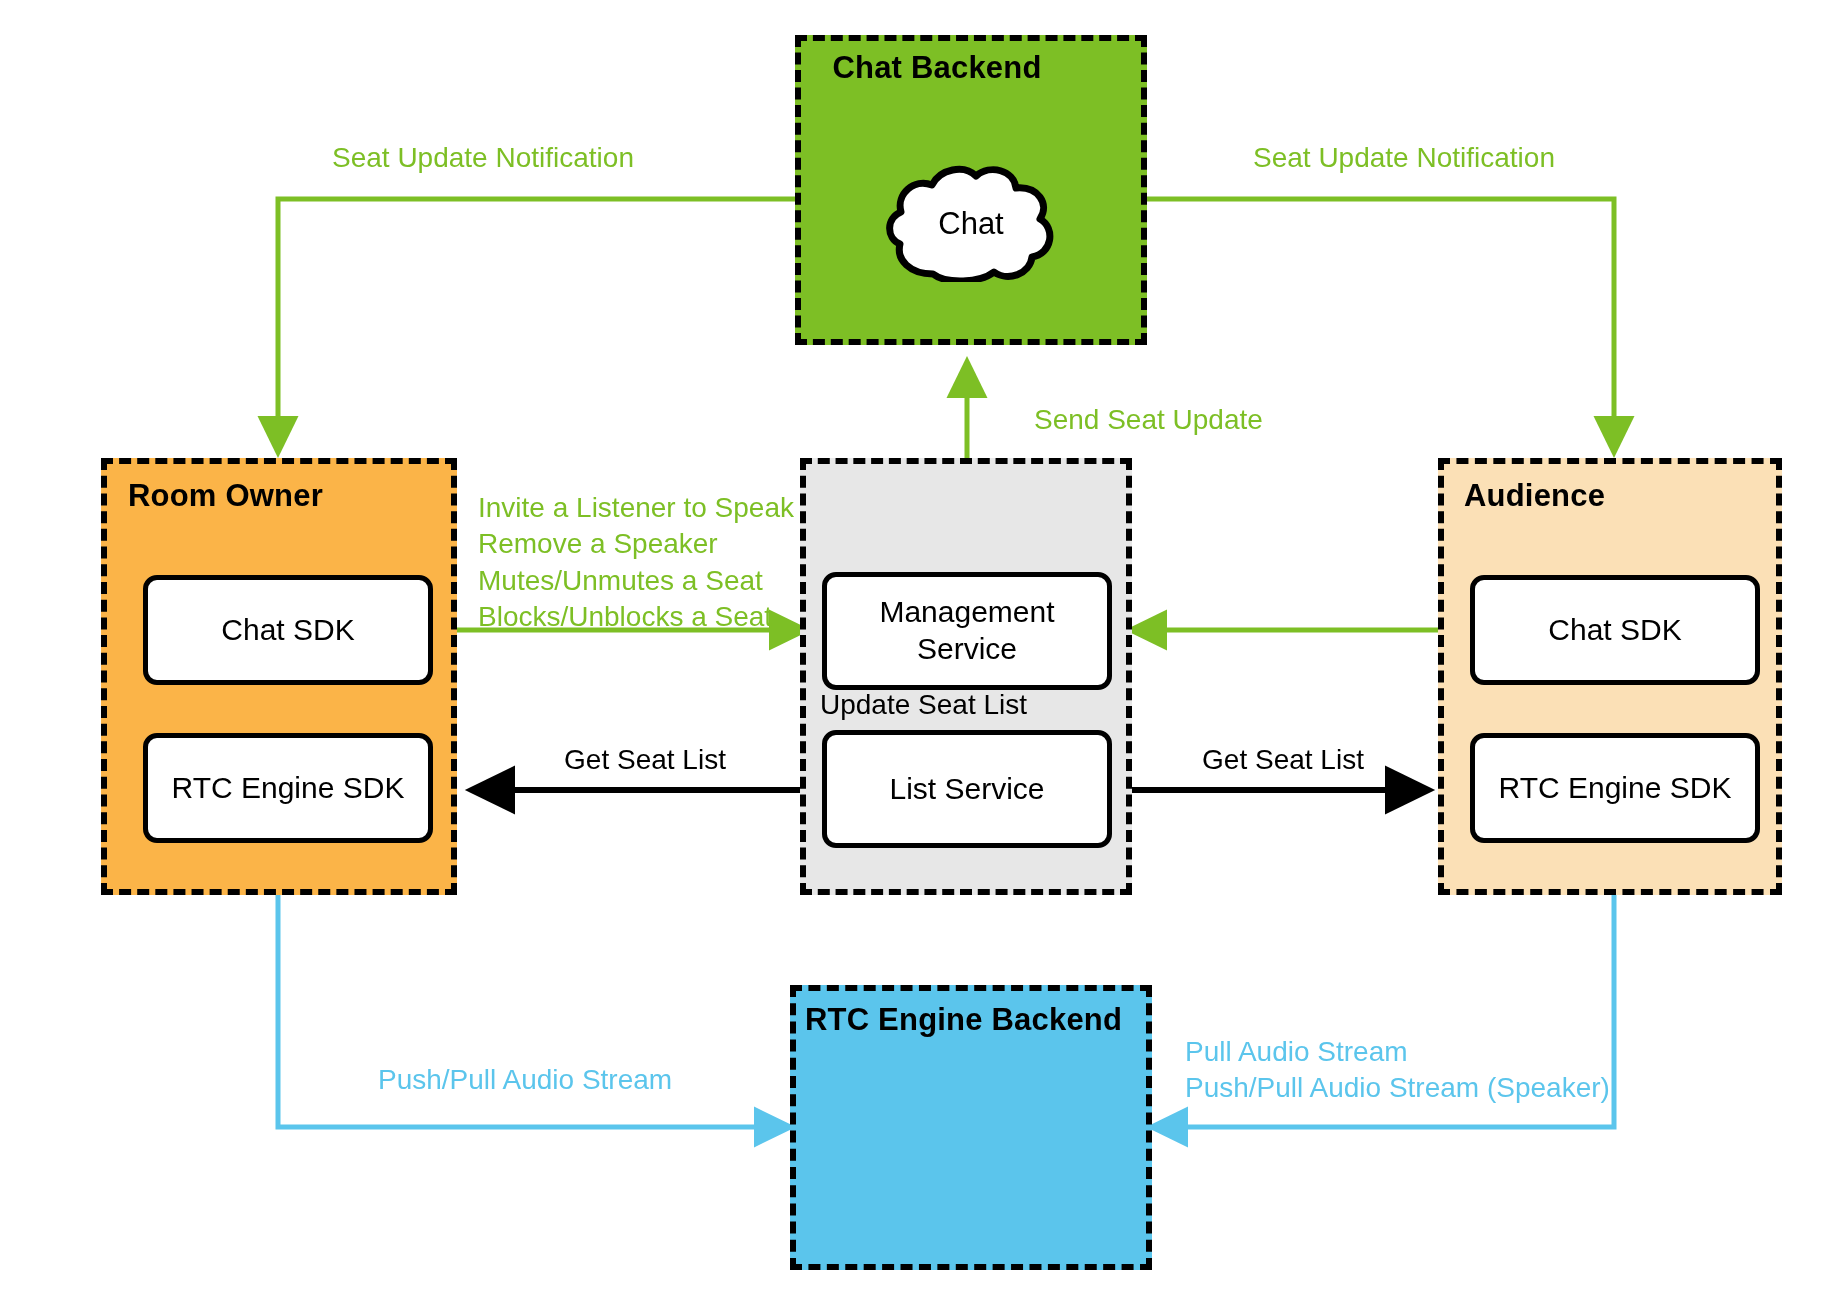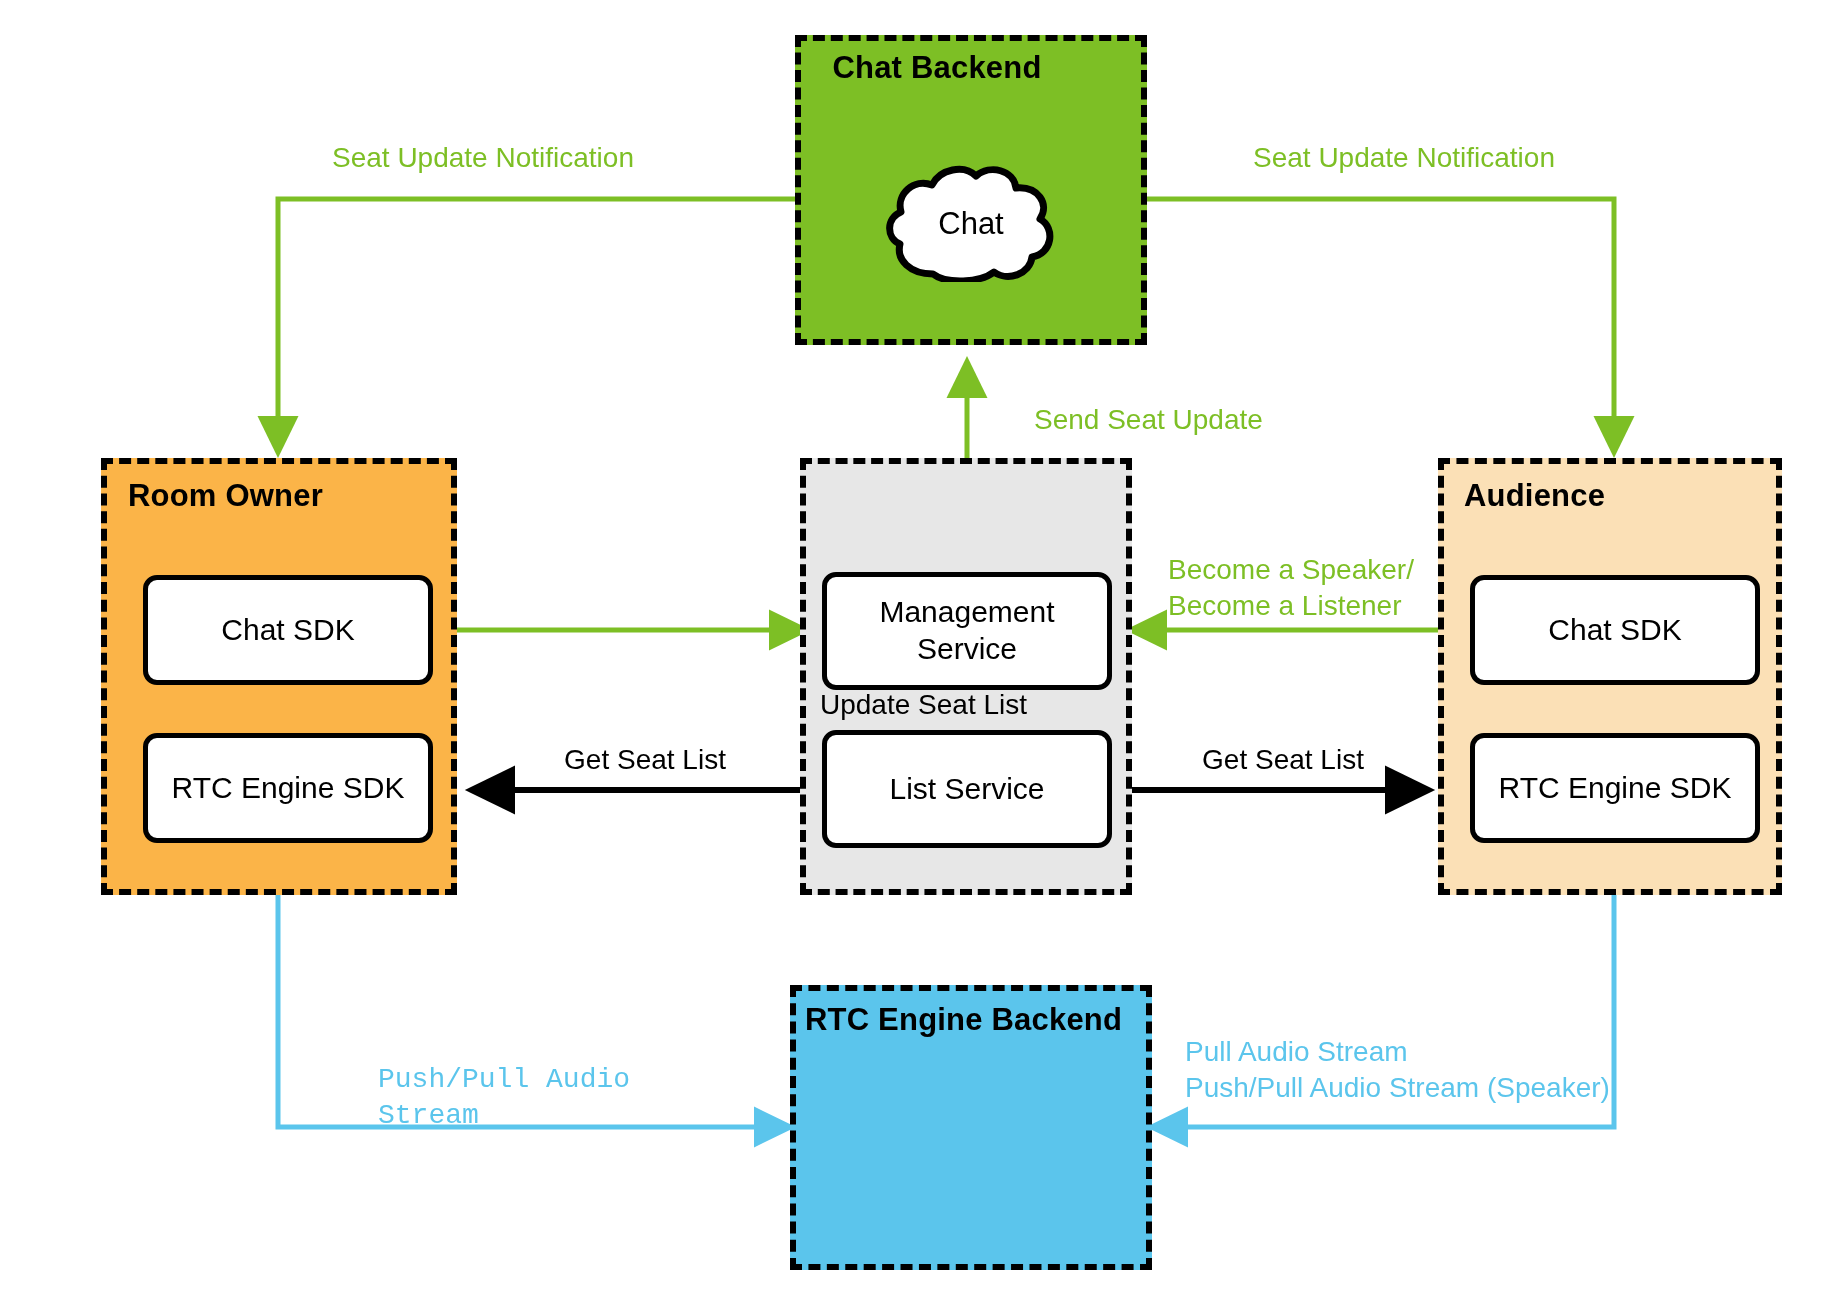--- a/index.html
+++ b/index.html
@@ -155,28 +155,30 @@
   <div class="zone" style="left:790px; top:985px; width:362px; height:285px; background:#5BC5EC;">
   </div>
   <div class="zone-title" style="left:805px; top:1002px; width:345px; font-size:31px;">RTC Engine Backend</div>
 
   <div class="edge-label lbl-green" style="left:332px; top:140px; width:360px;">Seat Update Notification</div>
 
   <div class="edge-label lbl-green" style="left:1253px; top:140px; width:360px;">Seat Update Notification</div>
 
   <div class="edge-label lbl-green" style="left:988px; top:402px; width:320px;margin-left:46px;">Send Seat Update</div>
 
+  <div class="edge-label lbl-green" style="left:478px; top:490px; width:330px;">Invite a Listener to Speak
+Remove a Speaker
+Mutes/Unmutes a Seat
+Blocks/Unblocks a Seat</div>
 
-  <div class="edge-label lbl-green" style="left:1168px; top:552px; width:300px;">Become a Speaker/
-Become a Listener</div>
 
   <div class="edge-label lbl-black" style="left:820px; top:687px; width:300px;">Update Seat List</div>
 
   <div class="edge-label lbl-black" style="left:480px; top:742px; width:330px; text-align:center;">Get Seat List</div>
 
   <div class="edge-label lbl-black" style="left:1128px; top:742px; width:310px; text-align:center;">Get Seat List</div>
 
-  <div class="edge-label lbl-blue" style="left:378px; top:1062px; width:360px;font-family:Liberation Mono, monospace;">Push/Pull Audio Stream</div>
+  <div class="edge-label lbl-blue" style="left:378px; top:1062px; width:360px;">Push/Pull Audio Stream</div>
 
   <div class="edge-label lbl-blue" style="left:1185px; top:1034px; width:470px;">Pull Audio Stream
 Push/Pull Audio Stream (Speaker)</div>
 
 </div>
 
 </body></html>

